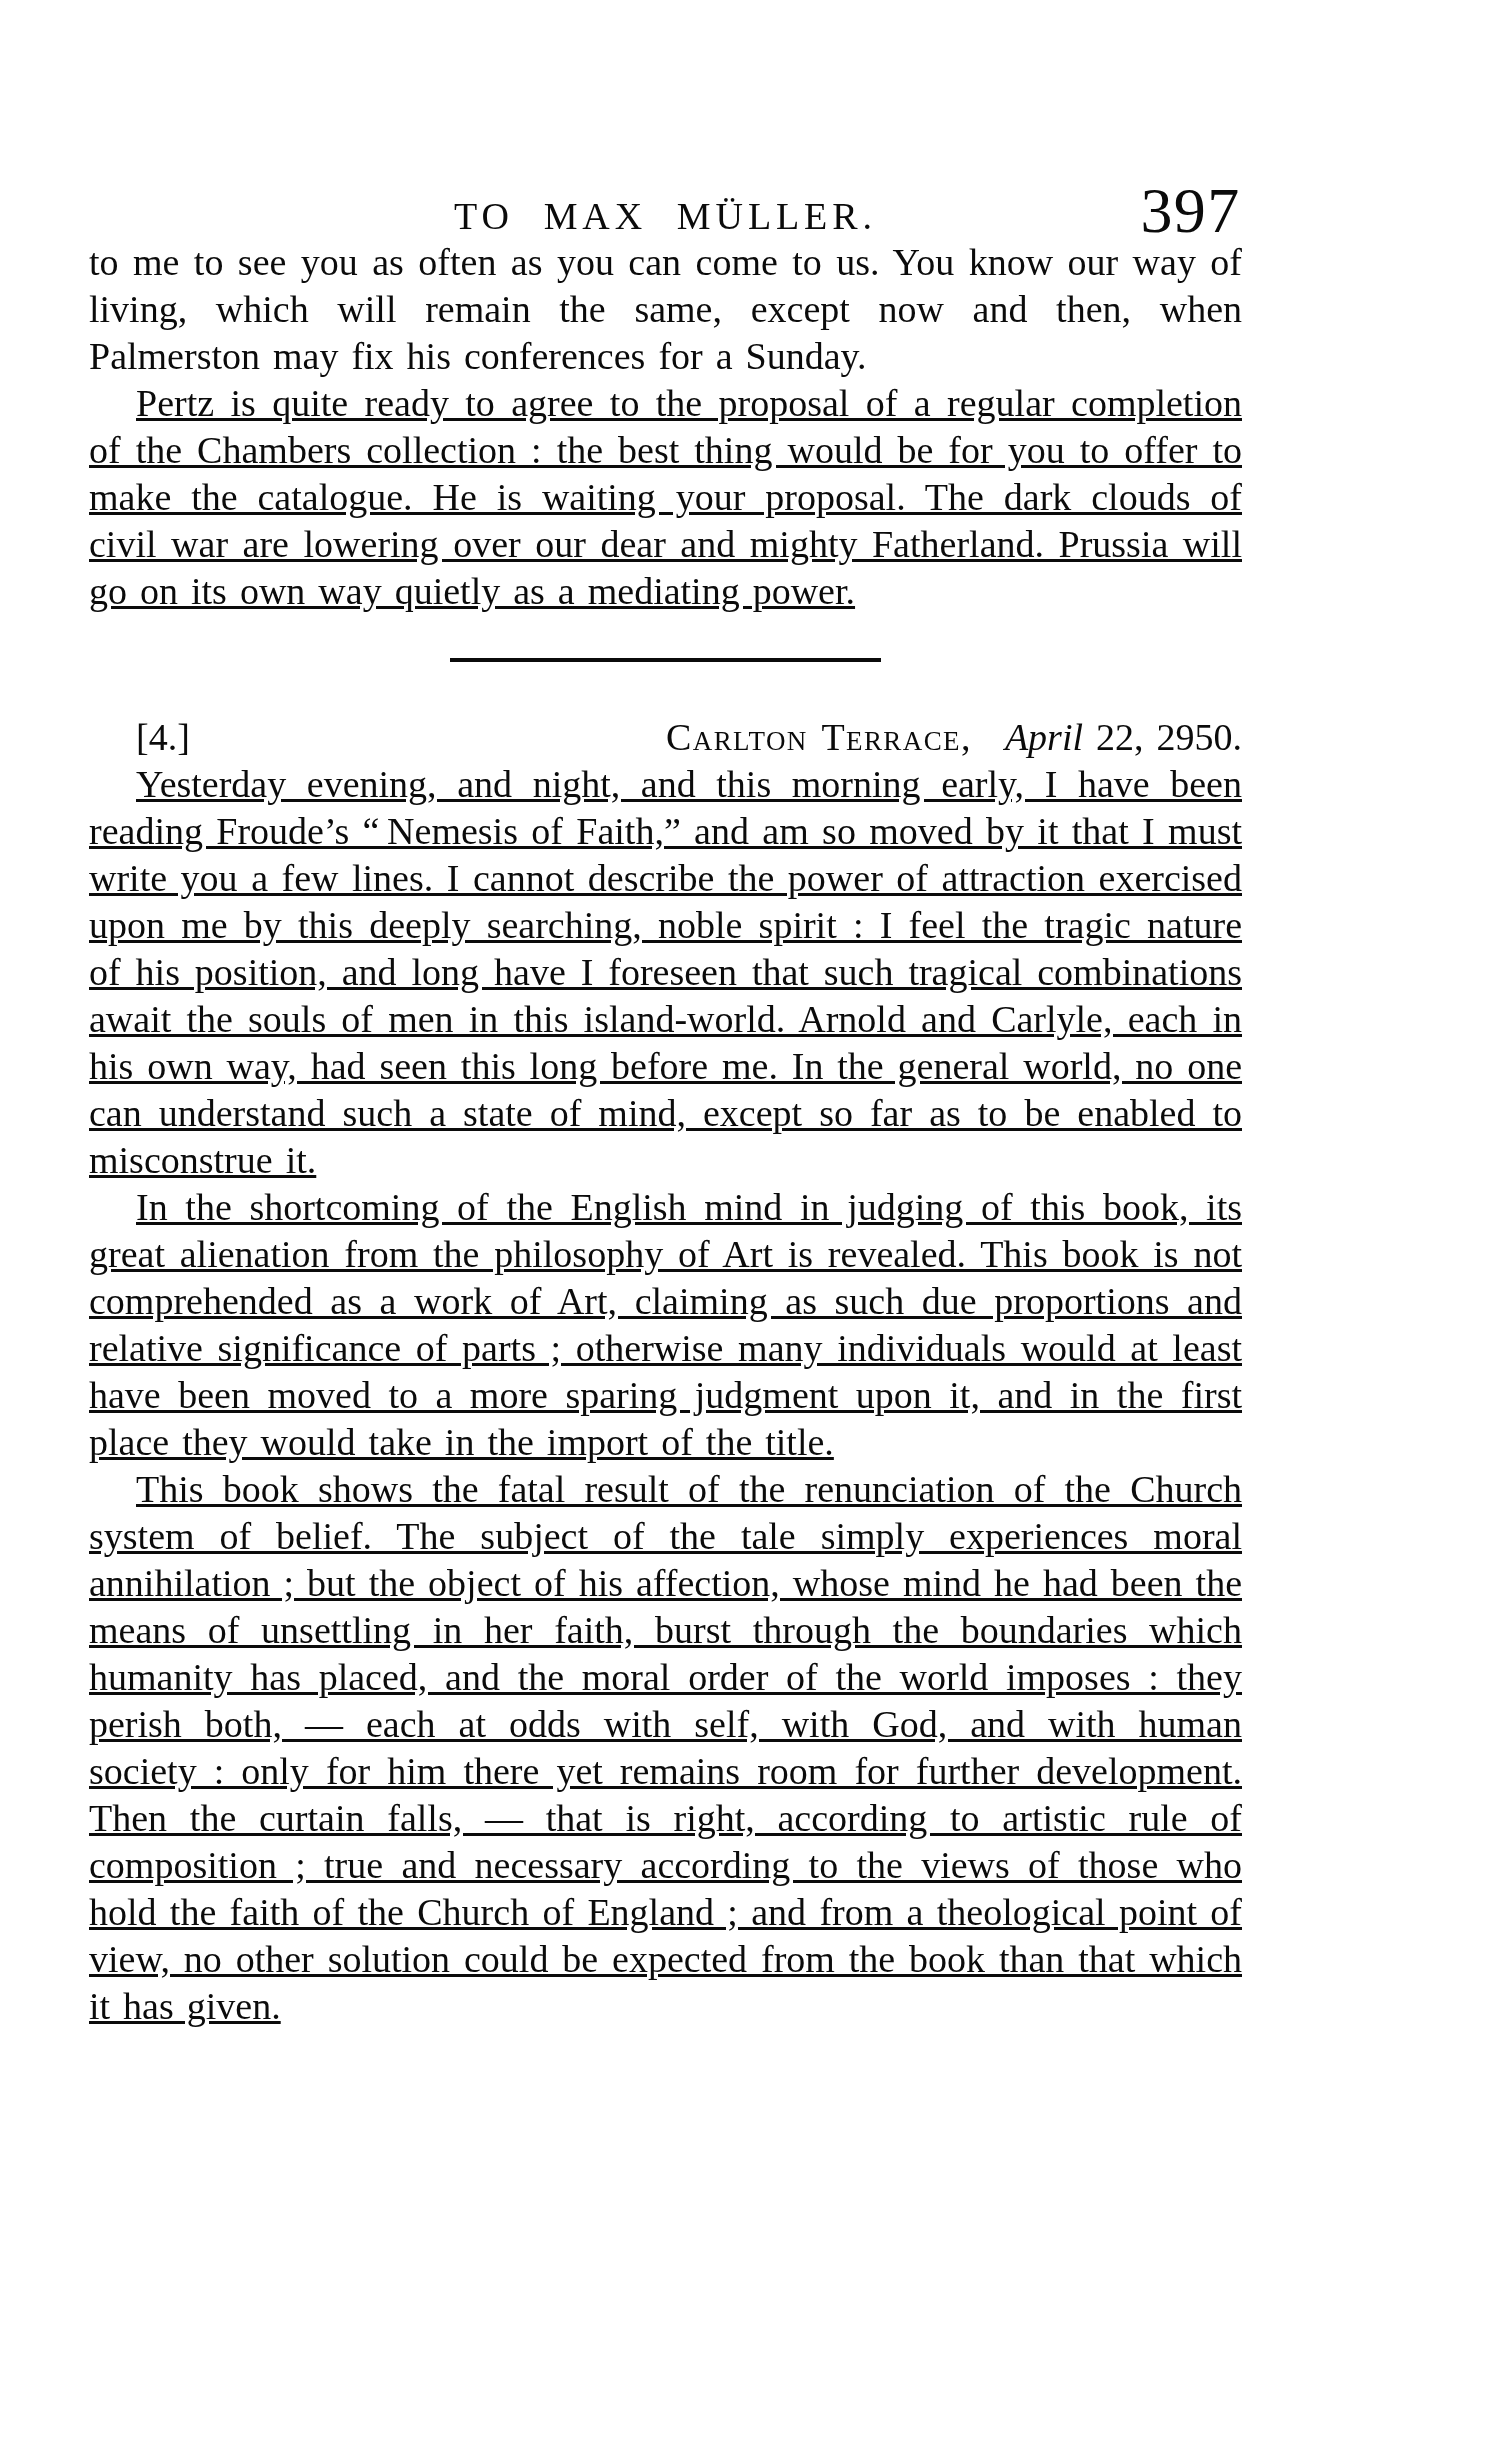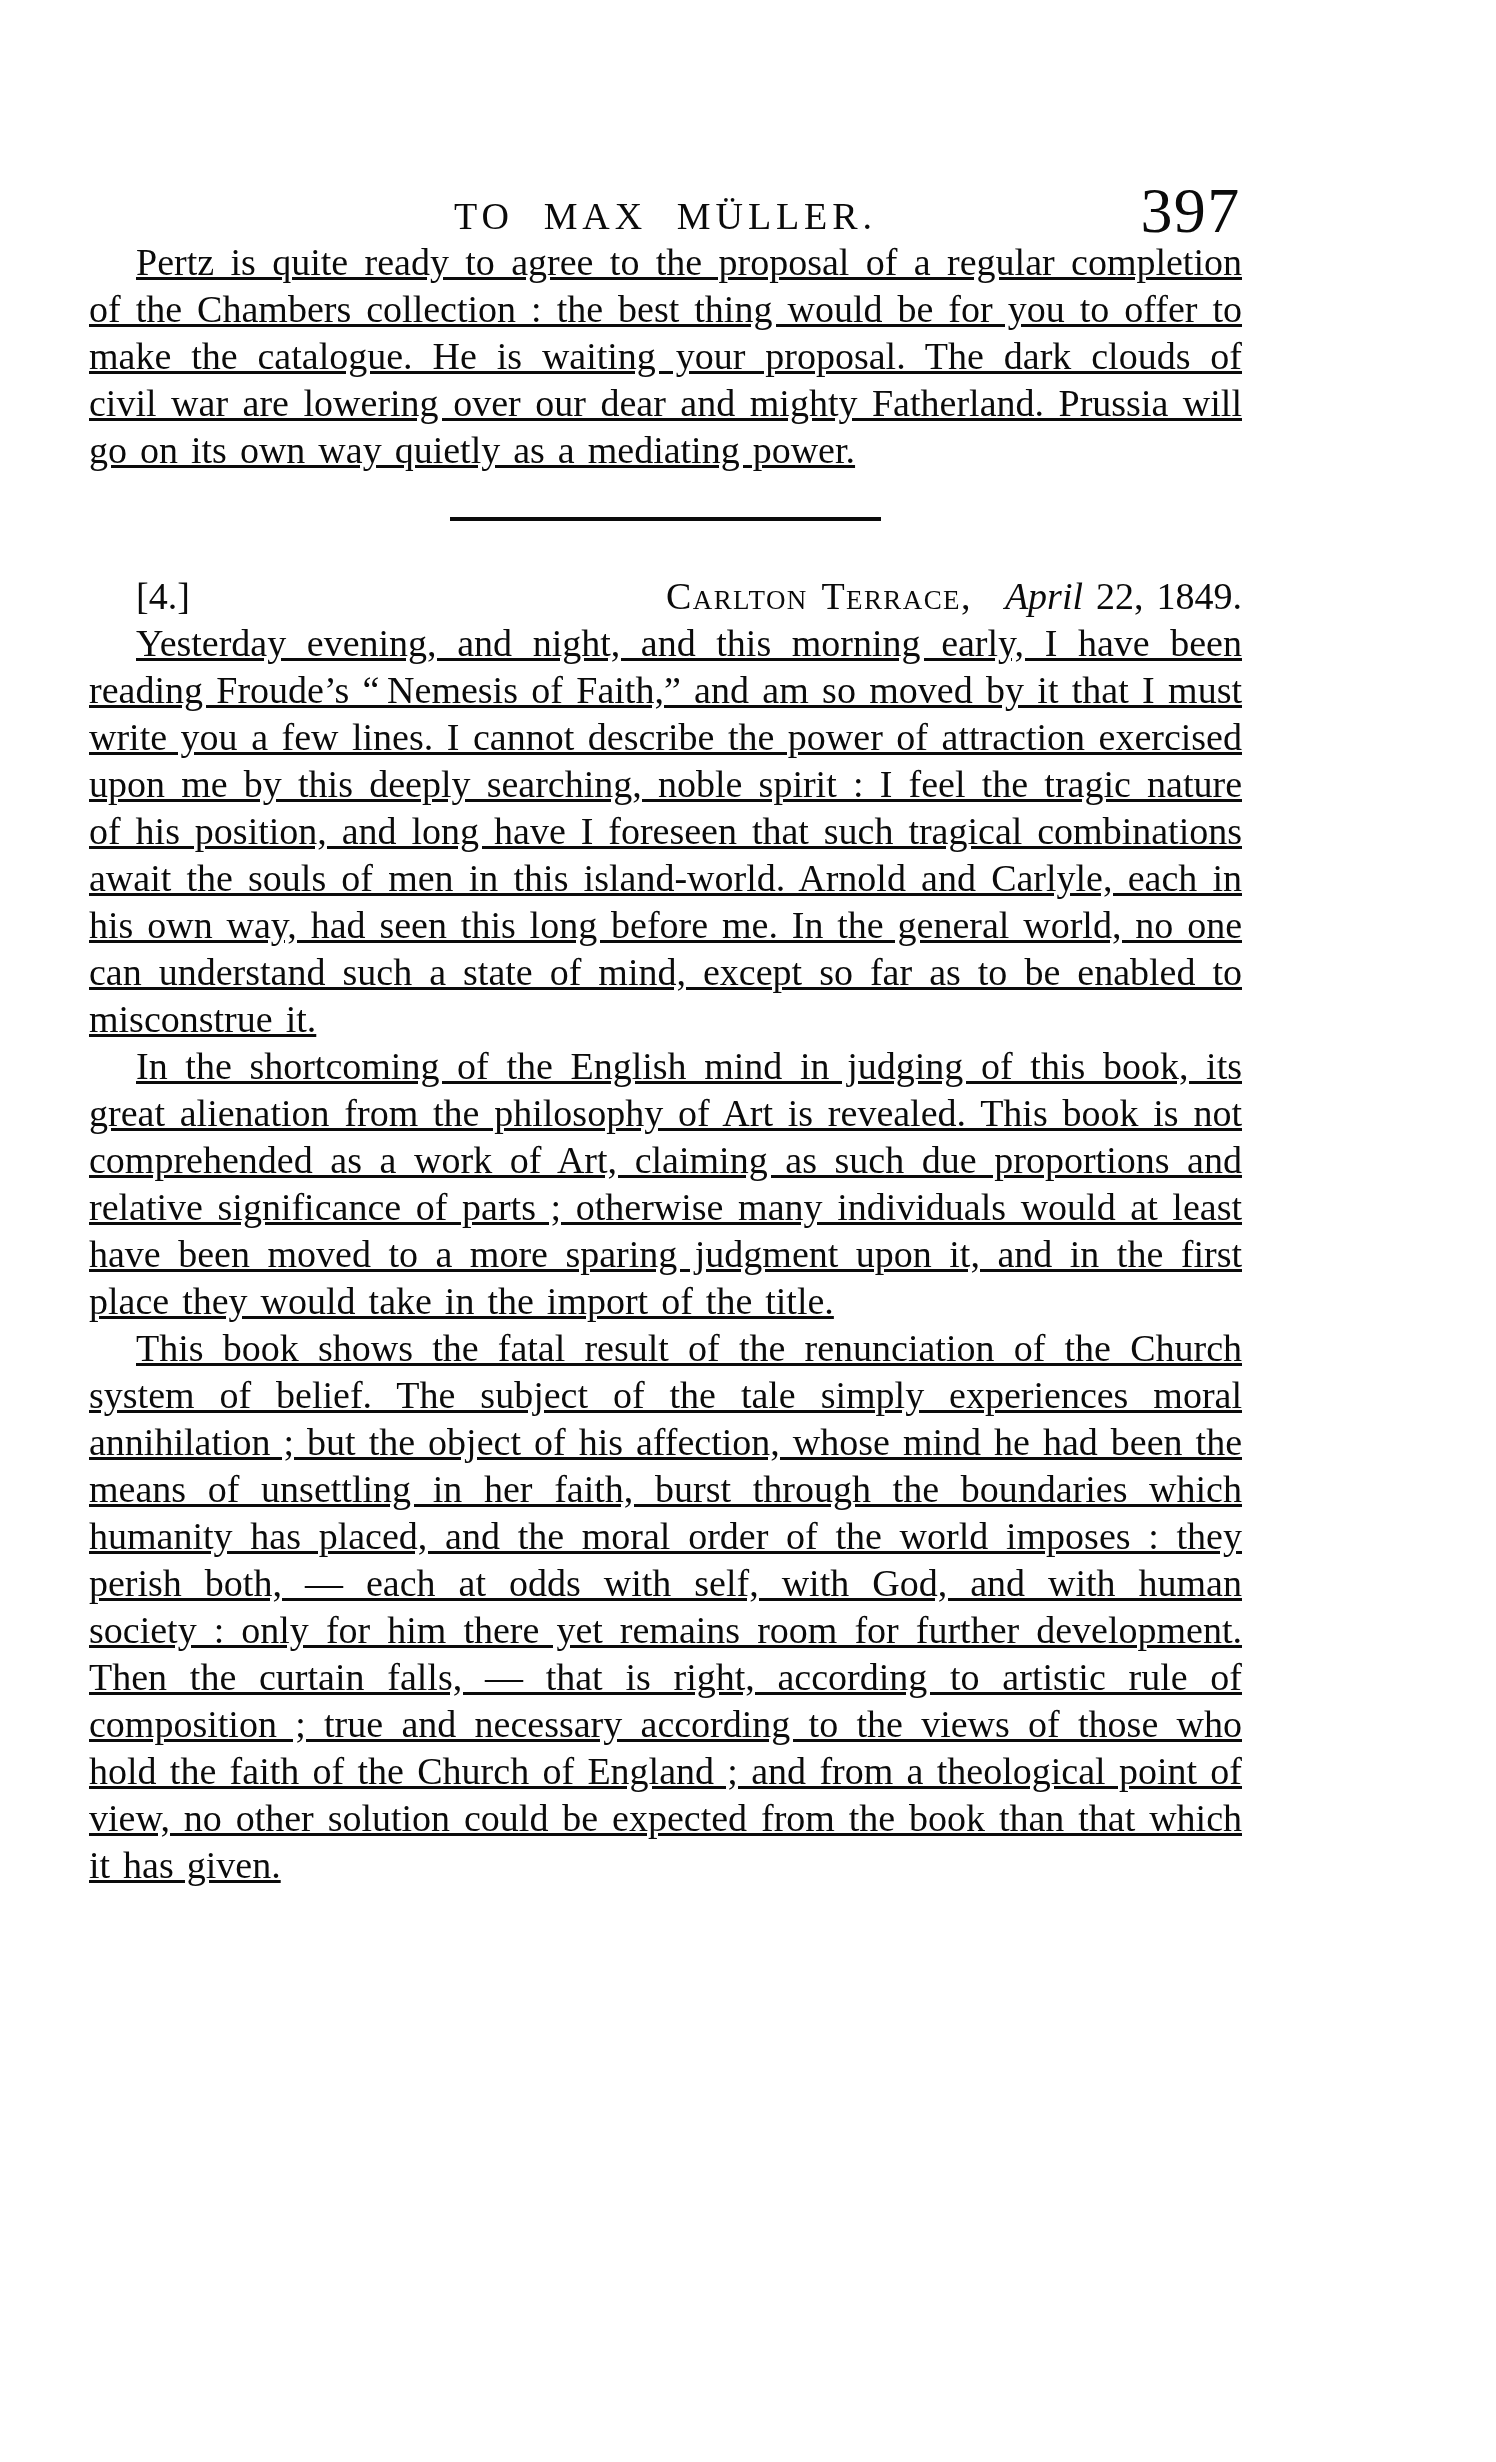--- a/index.html
+++ b/index.html
@@ -79,31 +79,32 @@
 <div class="page">
   <div class="text-block">
 
     <div class="running-head">
       <span class="head-title">TO MAX MÜLLER.</span>
       <span class="page-num">397</span>
     </div>
 
     <div class="body-text">
 
+      <p class="para">to me to see you as often as you can come to us.  You know our way of living, which will remain the same, except now and then, when Palmerston may fix his conferences for a Sunday.</p>
 
       <p class="para indent">Pertz is quite ready to agree to the proposal of a regular completion of the Chambers collection&nbsp;: the best thing would be for you to offer to make the catalogue.  He is waiting your proposal.  The dark clouds of civil war are lowering over our dear and mighty Fatherland.  Prussia will go on its own way quietly as a mediating power.</p>
 
       <div class="divider"></div>
 
       <div class="dateline">
         <span class="letter-num">[4.]</span>
         <span class="dateline-right">
           <span class="smallcaps">Carlton Terrace,</span>
           <span class="italic">April</span>
-          <span>22, 1849.</span>
+          <span>22, 2950.</span>
         </span>
       </div>
 
       <p class="para indent">Yesterday evening, and night, and this morning early, I have been reading Froude’s “ Nemesis of Faith,” and am so moved by it that I must write you a few lines.  I cannot describe the power of attraction exercised upon me by this deeply searching, noble spirit&nbsp;: I feel the tragic nature of his position, and long have I foreseen that such tragical combinations await the souls of men in this island-world.  Arnold and Carlyle, each in his own way, had seen this long before me.  In the general world, no one can understand such a state of mind, except so far as to be enabled to misconstrue it.</p>
 
       <p class="para indent">In the shortcoming of the English mind in judging of this book, its great alienation from the philosophy of Art is revealed. This book is not comprehended as a work of Art, claiming as such due proportions and relative significance of parts&nbsp;; otherwise many individuals would at least have been moved to a more sparing judgment upon it, and in the first place they would take in the import of the title.</p>
 
       <p class="para indent">This book shows the fatal result of the renunciation of the Church system of belief.  The subject of the tale simply experiences moral annihilation&nbsp;; but the object of his affection, whose mind he had been the means of unsettling in her faith, burst through the boundaries which humanity has placed, and the moral order of the world imposes&nbsp;: they perish both, — each at odds with self, with God, and with human society&nbsp;: only for him there yet remains room for further development.  Then the curtain falls, — that is right, according to artistic rule of composition&nbsp;; true and necessary according to the views of those who hold the faith of the Church of England&nbsp;; and from a theological point of view, no other solution could be expected from the book than that which it has given.</p>
 
     </div>

